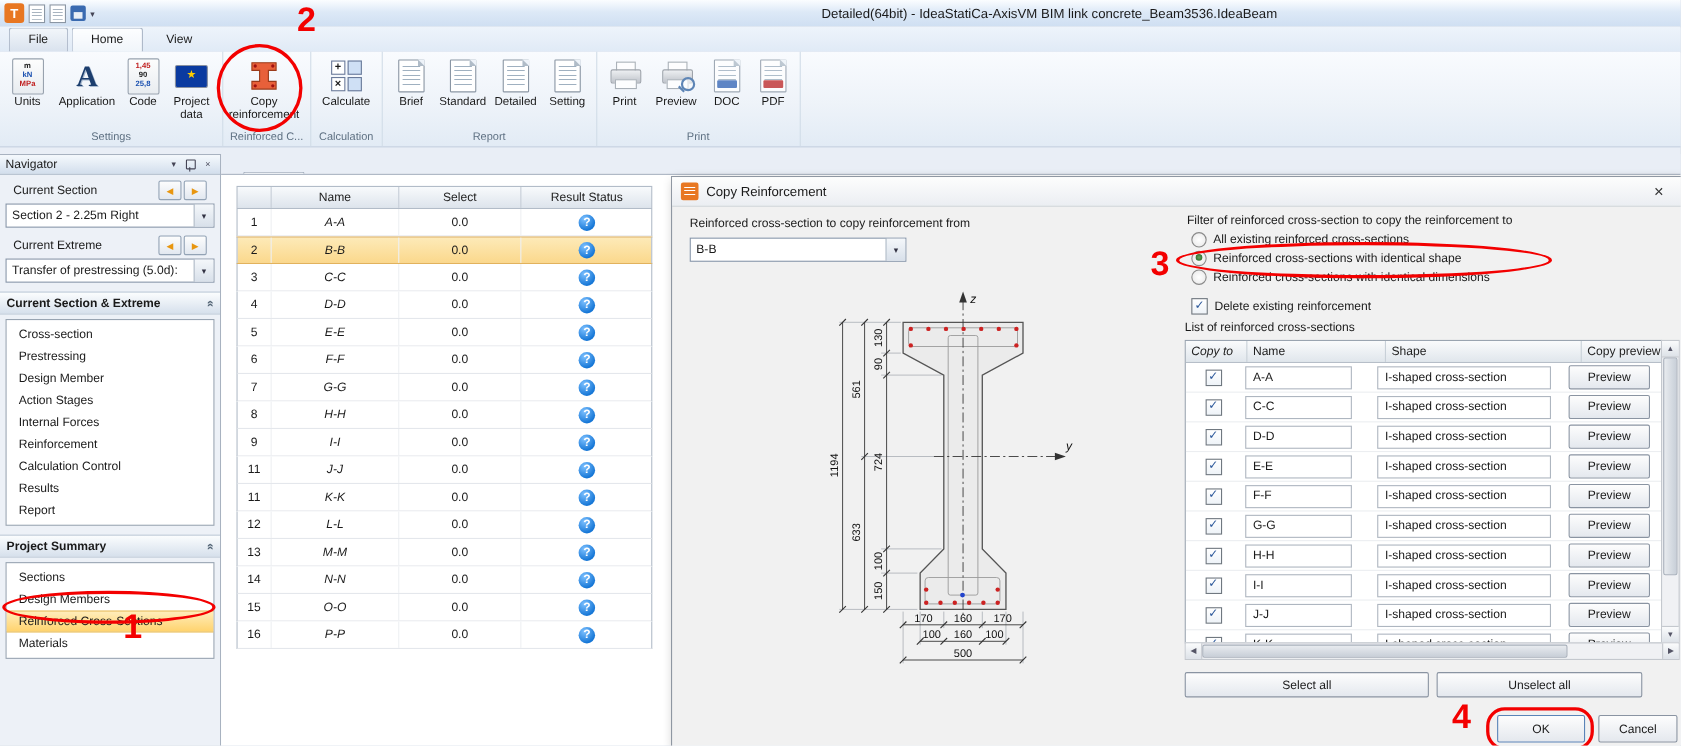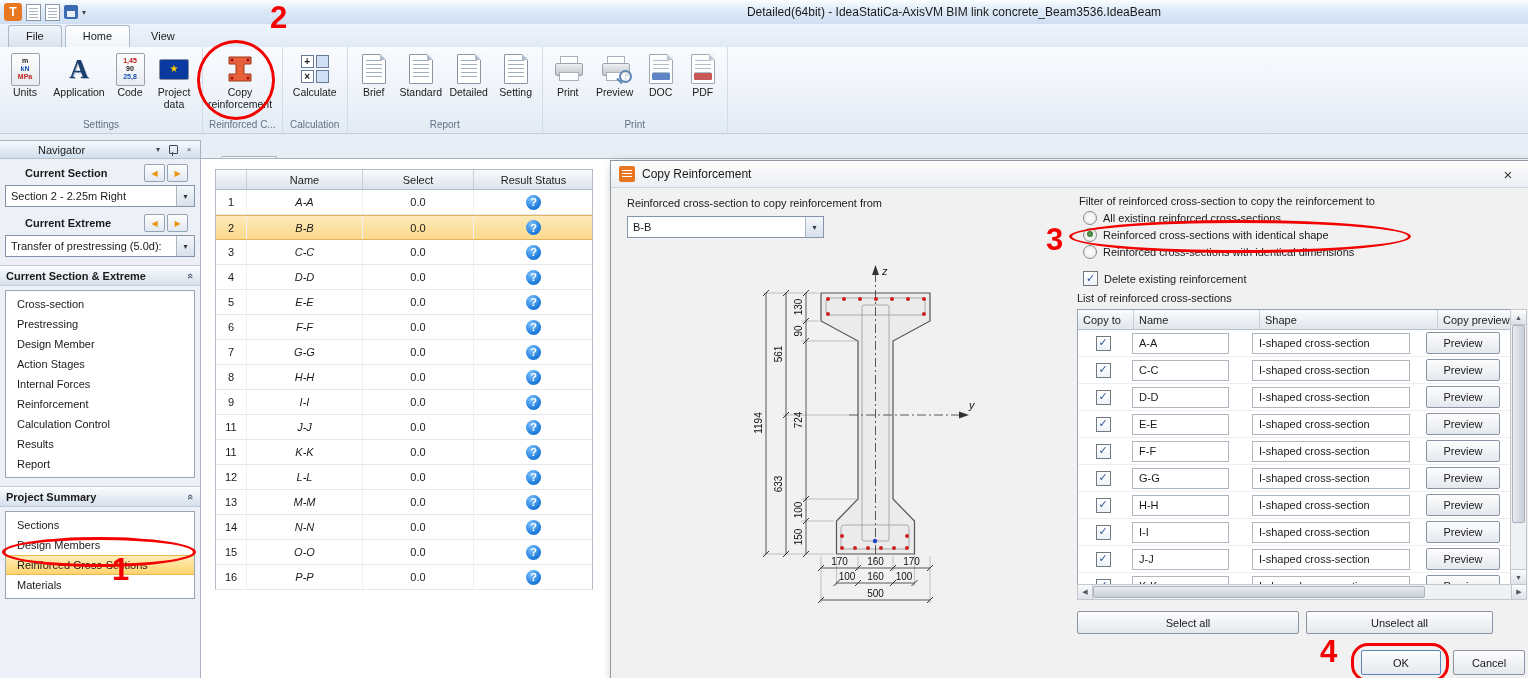--- a/index.html
+++ b/index.html
@@ -64,25 +64,25 @@
   .print-icon .pbody{position:absolute;left:2px;top:7px;width:26px;height:11px;
     background:linear-gradient(#eceef0,#b4b8c0);border:1px solid #888e96;border-radius:2px;}
   .print-icon .tray{position:absolute;left:6px;top:16px;width:18px;height:7px;background:#fff;border:1px solid #98a0a8;}
   .mag{position:absolute;right:-2px;bottom:-1px;width:9px;height:9px;border:2px solid #3a6aa5;border-radius:50%;background:rgba(255,255,255,.6);}
   .mag::after{content:"";position:absolute;left:-5px;top:8px;width:7px;height:2px;background:#3a6aa5;transform:rotate(45deg);}
 
   
   .navigator{position:absolute;left:0;top:140px;width:200px;bottom:0;background:#edf1f7;border-right:1px solid #a8b2c0;border-top:1px solid #a8b2c0;}
   .nav-titlebar{height:17px;background:linear-gradient(#f5f9fd,#d2deec);border-bottom:1px solid #b4c0ce;
     display:flex;align-items:center;padding:0 5px;gap:5px;}
-  .nav-titlebar .t{flex:1;margin-left:33px;}
+  .nav-titlebar .t{flex:1;}
   .nav-tb-ico{font-size:8px;color:#445;width:12px;text-align:center;}
   .pin-icon{width:7px;height:7px;border:1px solid #445;border-radius:1px;position:relative;}
   .pin-icon::after{content:"";position:absolute;left:2px;top:6px;width:1px;height:4px;background:#445;}
-  .nav-row-label{display:flex;align-items:center;padding:5px 12px 2px;font-weight:bold;margin-left:13px;}
+  .nav-row-label{display:flex;align-items:center;padding:5px 12px 2px;font-weight:normal;}
   .nav-row-label .t{flex:1;}
   .arrow-btn{width:19px;height:16px;border:1px solid #93a3b5;border-radius:2px;margin-left:2px;
     background:linear-gradient(#fdfdfd,#e2e8f0);display:flex;align-items:center;justify-content:center;
     color:#e8960f;font-size:8px;}
   .combo{height:20px;border:1px solid #8594a8;background:#fff;display:flex;align-items:center;position:relative;padding-left:5px;}
   .nav-combo{margin:1px 5px 2px;}
   .combo .dd-btn{position:absolute;right:0;top:0;bottom:0;width:17px;border-left:1px solid #aab6c4;
     background:linear-gradient(#f4f7fa,#d8e0ea);display:flex;align-items:center;justify-content:center;
     font-size:8px;color:#334;}
   .nav-panel-header{margin-top:8px;height:19px;background:linear-gradient(#fbfdfe,#d6e0ec);
@@ -138,21 +138,21 @@
   .checkbox{width:13px;height:13px;border:1px solid #707880;background:linear-gradient(#fff,#eef3f8);
     display:inline-flex;align-items:center;justify-content:center;flex:none;}
   .checkmark{display:none;color:#2b579a;font-size:11px;font-weight:bold;line-height:1;margin-top:-1px;}
   .checkbox.checked .checkmark,.lrow.checked .checkmark{display:block;}
   .del-row{position:absolute;left:472px;top:110px;display:flex;align-items:center;gap:6px;}
 
   .list{position:absolute;left:466px;top:148px;width:432px;height:274px;border:1px solid #9aa4b0;
     background:#fff;overflow:hidden;}
   .list-head{display:flex;height:19px;background:linear-gradient(#fafbfc,#e0e6ec);border-bottom:1px solid #b6bec8;}
   .list-head>div{display:flex;align-items:center;padding-left:5px;border-right:1px solid #c8d0d8;color:#222;}
-  .lc0{width:50px;flex:none;}.lc1{width:120px;flex:none;}.lc2{width:172px;flex:none;}
+  .lc0{width:50px;flex:none;font-style:italic;}.lc1{width:120px;flex:none;}.lc2{width:172px;flex:none;}
   .lc3{width:86px;flex:none;border-right:none !important;}
   .lrow{display:flex;height:26px;align-items:center;border-bottom:1px solid #eceef1;}
   .lrow>div{display:flex;align-items:center;}
   .lrow .lc0{justify-content:center;}
   .inset{display:block;height:19px;line-height:19px;border:1px solid #aeb6c0;background:#fff;
     padding-left:6px;font-size:11px;}
   .inset.name{width:89px;margin-left:4px;}
   .inset.shape{width:150px;margin-left:4px;}
   .btn{border:1px solid #8a94a2;background:linear-gradient(#fdfdfd,#e4e8ee);border-radius:2px;
     font-family:inherit;font-size:11px;color:#1a1a1a;display:flex;align-items:center;justify-content:center;}

